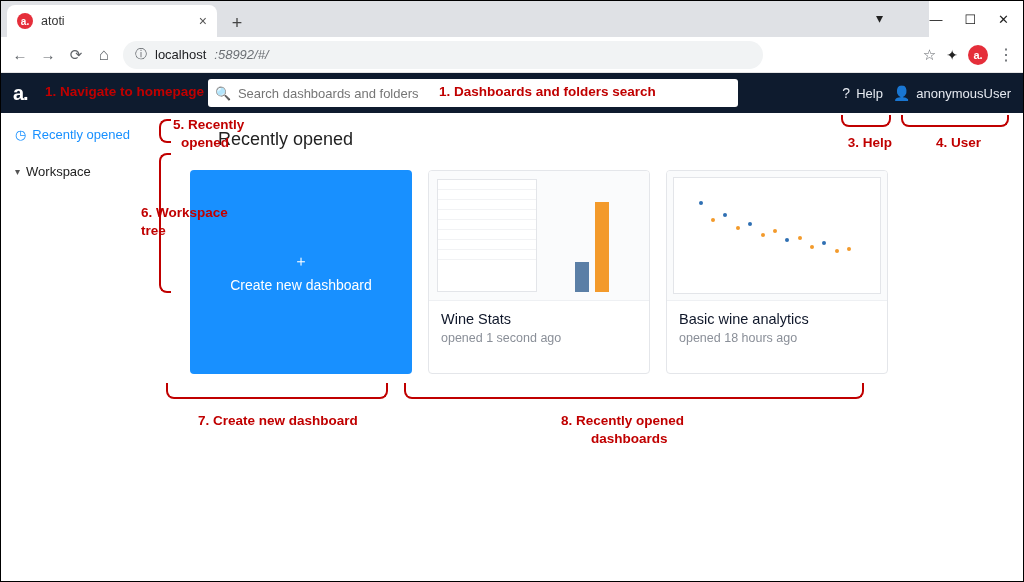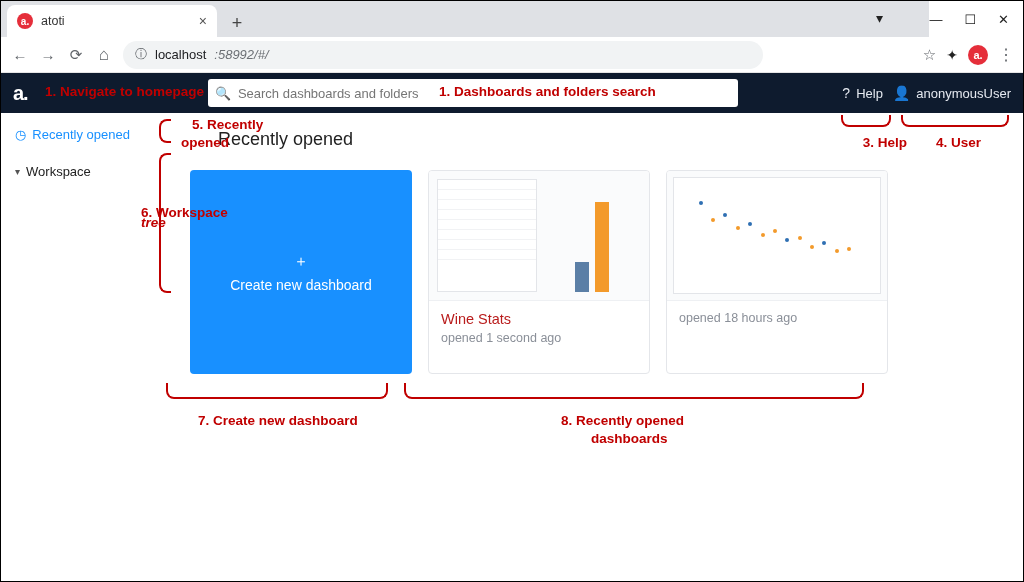--- a/index.html
+++ b/index.html
@@ -67,21 +67,21 @@
     .mini-table { width: 100px; height:100%; border:1px solid #e3e5e9; background:#fff; }
     .mini-table .row { height:10px; border-bottom:1px solid #f1f2f4; }
     .mini-bars { flex:1; display:flex; align-items:flex-end; justify-content:center; gap:6px; }
     .bar { width:14px; }
     .bar.b1 { height:30px; background:#5b7fa6; }
     .bar.b2 { height:90px; background:#f39a2b; }
     .thumb.scatter { padding:6px; }
     .scatter-inner { width:100%; height:100%; background:#fff; border:1px solid #e3e5e9; position:relative; overflow:hidden; }
     .dot { position:absolute; width:4px; height:4px; border-radius:50%; }
     .meta { padding: 10px 12px; }
-    .meta .title { font-size: 14.5px; color:#b91c1c; margin-bottom:4px; }
+    .meta .title { font-size: 14.5px; color:#0f172a; margin-bottom:4px; }
     .meta .sub { font-size:12.5px; color:#8a8f98; }
 
     
     .ann { position:absolute; color:#c00000; font-weight:700; font-size:13.5px; pointer-events:none; white-space:nowrap; }
     .brace { position:absolute; border:2px solid #c00000; pointer-events:none; }
     .hbrace { border-top:none; border-radius:0 0 8px 8px; }
     .vbrace-right { border-right:none; border-radius:8px 0 0 8px; }
   </style>
 </head>
 <body>
@@ -202,42 +202,43 @@
               <span class="dot" style="left:48%; top:44%; background:#f39a2b;"></span>
               <span class="dot" style="left:54%; top:52%; background:#2f6fb3;"></span>
               <span class="dot" style="left:60%; top:50%; background:#f39a2b;"></span>
               <span class="dot" style="left:66%; top:58%; background:#f39a2b;"></span>
               <span class="dot" style="left:72%; top:55%; background:#2f6fb3;"></span>
               <span class="dot" style="left:78%; top:62%; background:#f39a2b;"></span>
               <span class="dot" style="left:84%; top:60%; background:#f39a2b;"></span>
             </div>
           </div>
           <div class="meta">
+            <div class="title">Basic wine analytics</div>
             <div class="sub">opened 18 hours ago</div>
           </div>
         </div>
 
       </div>
 
       <div class="brace hbrace" style="left:0px;  top:270px; width:222px; height:16px;"></div>
       <span class="ann" style="left:32px; top:300px;">7. Create new dashboard</span>
 
       <div class="brace hbrace" style="left:238px; top:270px; width:460px; height:16px;"></div>
       <span class="ann" style="left:395px; top:300px;">8. Recently opened</span>
       <span class="ann" style="left:425px; top:318px;">dashboards</span>
     </div>
 
     <div class="brace hbrace" style="right:132px; top:2px; width:50px; height:12px;"></div>
-    <span class="ann" style="right:116px; top:22px;text-align:right;">3. Help</span>
+    <span class="ann" style="right:131px; top:22px;text-align:right;">3. Help</span>
     <div class="brace hbrace" style="right:14px;  top:2px; width:108px; height:12px;"></div>
     <span class="ann" style="right:42px; top:22px;">4. User</span>
 
     <div class="brace vbrace-right" style="left:158px; top:6px; width:12px; height:24px;"></div>
-    <span class="ann" style="left:191px; top:4px;">5. Recently</span>
+    <span class="ann" style="left:172px; top:4px;">5. Recently</span>
     <span class="ann" style="left:180px; top:22px;">opened</span>
 
     <div class="brace vbrace-right" style="left:158px; top:40px; width:12px; height:140px;"></div>
     <span class="ann" style="left:140px; top:92px;">6. Workspace</span>
-    <span class="ann" style="left:140px; top:102px;font-style:italic;">tree</span>
+    <span class="ann" style="left:140px; top:110px;">tree</span>
 
   </div>
 
 </div>
 
 </body></html>

